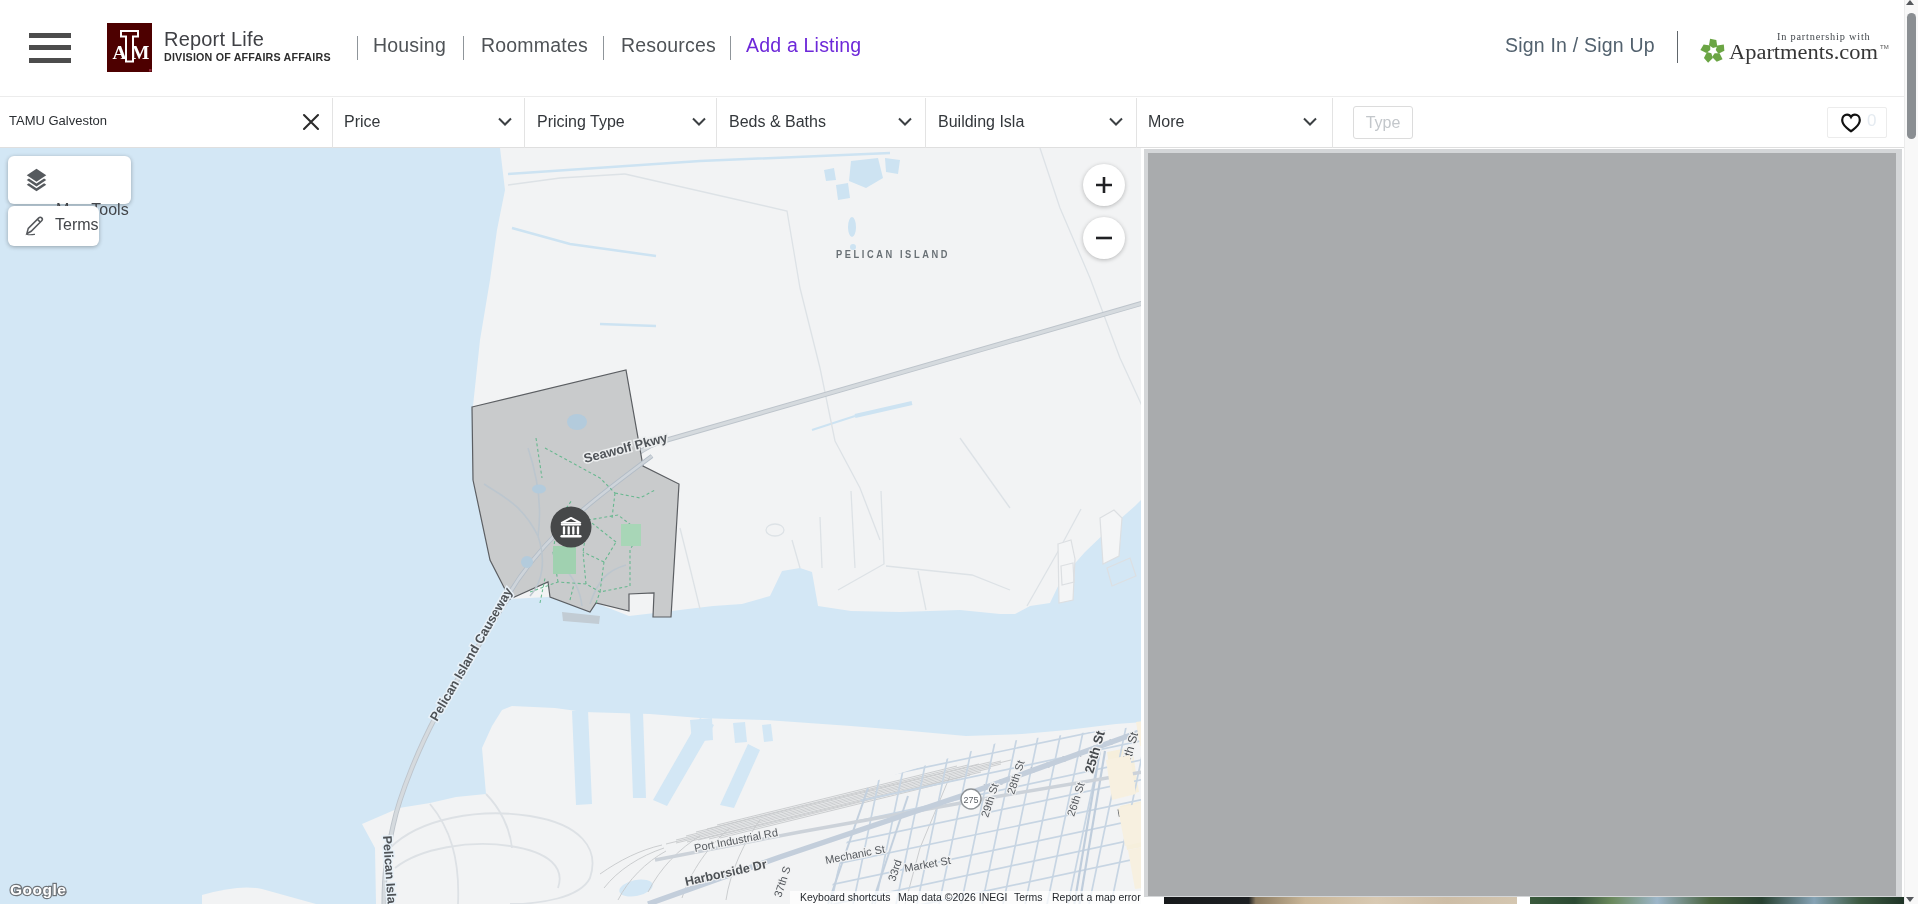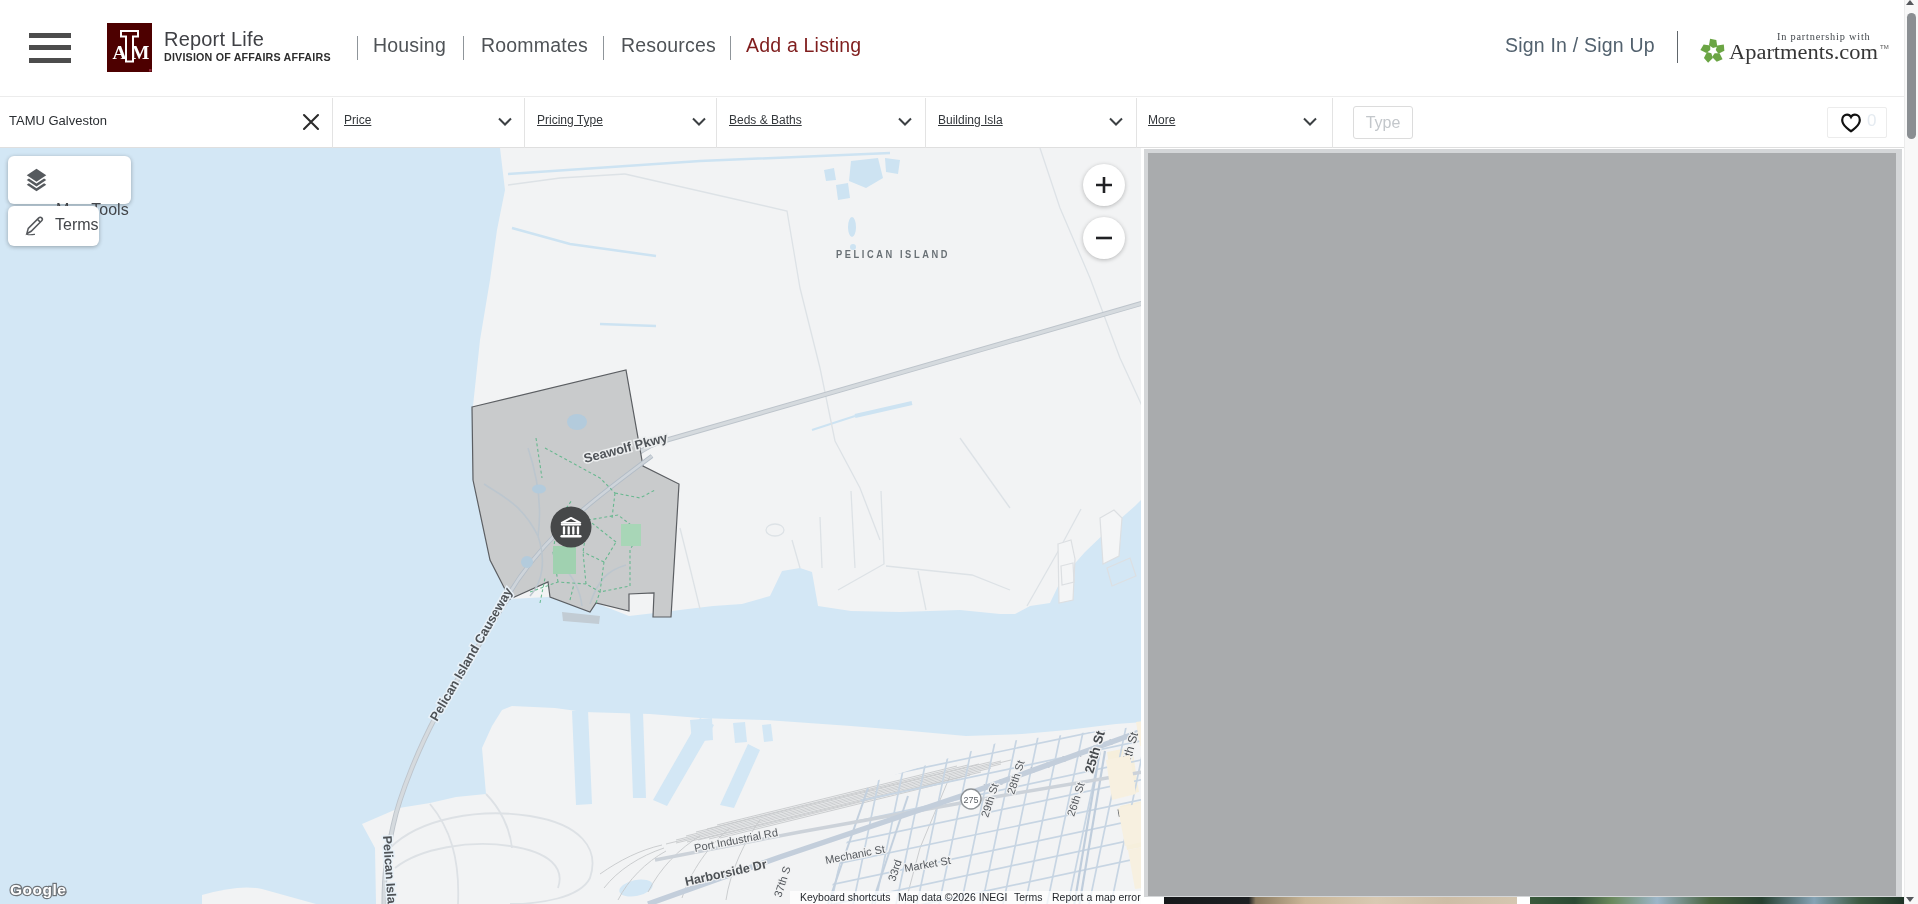--- a/index.html
+++ b/index.html
@@ -13,21 +13,21 @@
   #sl1 { position:absolute; left:164px; top:28px; font-size:20px; color:#3f4045; letter-spacing:0.2px; }
   #sl2 { position:absolute; left:164px; top:51px; font-size:10.7px; font-weight:bold; color:#2d2d2d; letter-spacing:0.2px; white-space:nowrap; }
   .navsep { position:absolute; top:36px; width:1px; height:24px; background:#8f959a; }
   .navlnk { position:absolute; top:34px; font-size:19.5px; color:#4f5357; letter-spacing:0.2px; white-space:nowrap; }
   #signin { position:absolute; left:1505px; top:34px; font-size:19.5px; color:#52616e; letter-spacing:0.2px; }
   #hsep2 { position:absolute; left:1677px; top:31px; width:1px; height:32px; background:#60666b; }
   #partner { position:absolute; left:1777px; top:31px; font-size:10.3px; letter-spacing:0.8px; color:#43484d;font-family:Liberation Serif, serif; }
   
   #fbar { position:absolute; left:0; top:98px; width:1904px; height:50px; background:#fff; border-bottom:1px solid #dfdfdf; }
   .fdiv { position:absolute; top:0; width:1px; height:50px; background:#e3e3e3; }
-  .flab { position:absolute; top:15px; font-size:12px; color:#33373b;text-decoration:underline; }
+  .flab { position:absolute; top:15px; font-size:16px; color:#33373b; }
   #srch { position:absolute; left:9px; top:15px; font-size:13px; color:#2b2f33; }
   .chev { position:absolute; top:19px; }
   #clearbtn { position:absolute; left:1353px; top:8px; width:60px; height:33px; border:1px solid #dcdcdc; border-radius:3px; font-size:16px; color:#c3c7cb; text-align:center; line-height:31px; }
   #heartbox { position:absolute; left:1827px; top:9px; width:60px; height:31px; border:1px solid #ececec; border-radius:2px; background:#fff; }
   
   #maptools { position:absolute; left:8px; top:156px; width:123px; height:48px; background:#fff; border-radius:6px; box-shadow:0 1px 4px rgba(0,0,0,0.3); z-index:5; }
   #maptools span { position:absolute; left:48px; top:14px; font-size:16px; color:#43464a;margin-top:31px; }
   #drawbtn { position:absolute; left:8px; top:206px; width:91px; height:40px; background:#fff; border-radius:6px; box-shadow:0 1px 4px rgba(0,0,0,0.3); z-index:5; }
   #drawbtn span { position:absolute; left:47px; top:10px; font-size:16px; color:#43464a; }
   .zbtn { position:absolute; left:1083px; width:42px; height:42px; background:#fff; border-radius:50%; box-shadow:0 1px 4px rgba(0,0,0,0.25); z-index:5; }
@@ -61,21 +61,21 @@
   </div>
   <div id="sl1">Report Life</div>
   <div id="sl2">DIVISION OF AFFAIRS AFFAIRS</div>
   <div class="navsep" style="left:357px"></div>
   <a class="navlnk" style="left:373px">Housing</a>
   <div class="navsep" style="left:463px"></div>
   <a class="navlnk" style="left:481px">Roommates</a>
   <div class="navsep" style="left:603px"></div>
   <a class="navlnk" style="left:621px">Resources</a>
   <div class="navsep" style="left:730px"></div>
-  <a class="navlnk" style="left:746px; color:#7f1d1d">Add a Listing</a>
+  <a class="navlnk" style="left:746px; color:#6d28d9">Add a Listing</a>
   <div id="signin">Sign In / Sign Up</div>
   <div id="hsep2"></div>
   <div id="partner">In partnership with</div>
   <svg class="abs" style="left:1699px; top:37px" width="28" height="28" viewBox="-14 -14 28 28">
     <g fill="#6ba544">
       <g id="pw">
           <path d="M-2.9,-12.3 L3.3,-10.9 L4.3,-4.3 L0,-2.9 L-4,-5.7 Z"></path>
         </g>
       <use href="#pw" transform="rotate(72)"></use>
       <use href="#pw" transform="rotate(144)"></use>

